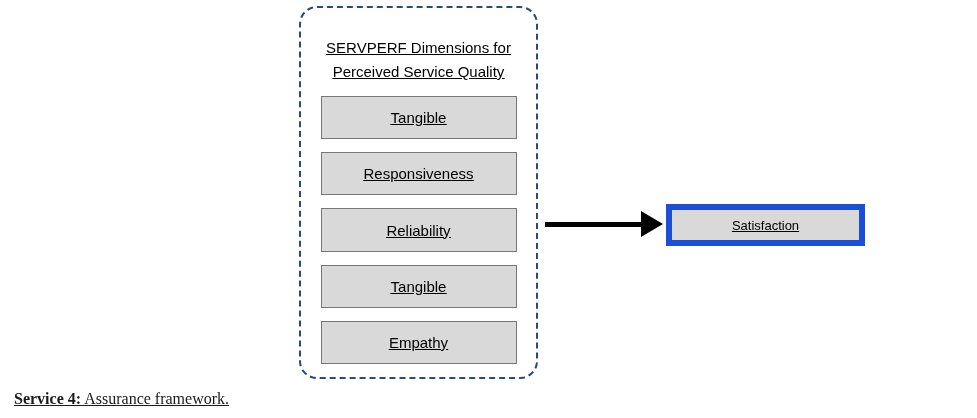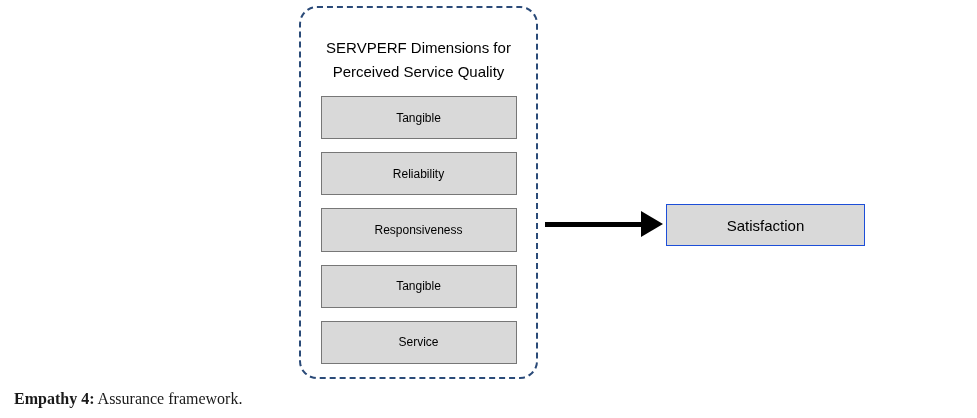--- a/index.html
+++ b/index.html
@@ -1,15 +1,15 @@
 <!DOCTYPE html>
 <html><head>
 <meta charset="utf-8">
 <style>
-  * { margin: 0; padding: 0; box-sizing: border-box; }
+  * { margin: 0; padding: 0; box-sizing: border-box; text-decoration: underline; }
   body { background: #ffffff; }
 
   .canvas {
     position: relative;
     width: 977px;
     height: 418px;
     background: #ffffff;
     font-family: "Liberation Sans", sans-serif;
     overflow: hidden;
   }
@@ -38,21 +38,21 @@
   }
 
   .dim-box {
     width: 196px;
     height: 44px;
     background: #d9d9d9;
     border: 1px solid #777777;
     display: flex;
     align-items: center;
     justify-content: center;
-    font-size: 12px;
+    font-size: 15px;
     color: #000000;
     margin-bottom: 13px;
   }
 
   .arrow {
     position: absolute;
     left: 545px;
     top: 211px;
     width: 118px;
     height: 26px;
@@ -76,25 +76,25 @@
     border-bottom: 13px solid transparent;
   }
 
   .outcome-box {
     position: absolute;
     left: 666px;
     top: 204px;
     width: 199px;
     height: 42px;
     background: #d9d9d9;
-    border: 1px solid #1d4ed8;
+    border: 6px solid #1d4ed8;
     display: flex;
     align-items: center;
     justify-content: center;
-    font-size: 15px;
+    font-size: 13px;
     color: #000000;
   }
 
   .caption {
     position: absolute;
     left: 14px;
     top: 390px;
     font-family: "Liberation Serif", serif;
     font-size: 16px;
     color: #1a1a1a;
@@ -104,34 +104,34 @@
 </head>
 <body>
 
 <div class="canvas">
 
   <div class="frame">
     <div class="frame-title">SERVPERF Dimensions for Perceived Service Quality</div>
 
     <div class="dim-box">Tangible</div>
 
+    <div class="dim-box">Responsiveness</div>
+
     <div class="dim-box">Reliability</div>
-
-    <div class="dim-box">Responsiveness</div>
 
     <div class="dim-box">Tangible</div>
 
-    <div class="dim-box">Service</div>
+    <div class="dim-box">Empathy</div>
   </div>
 
   <div class="arrow">
     <div class="arrow-body"></div>
     <div class="arrow-head"></div>
   </div>
 
   <div class="outcome-box">Satisfaction</div>
 
   <div class="caption">
-    <span class="caption-label">Empathy 4:</span>
+    <span class="caption-label">Service 4:</span>
     <span class="caption-text">Assurance framework.</span>
   </div>
 
 </div>
 
 </body></html>

